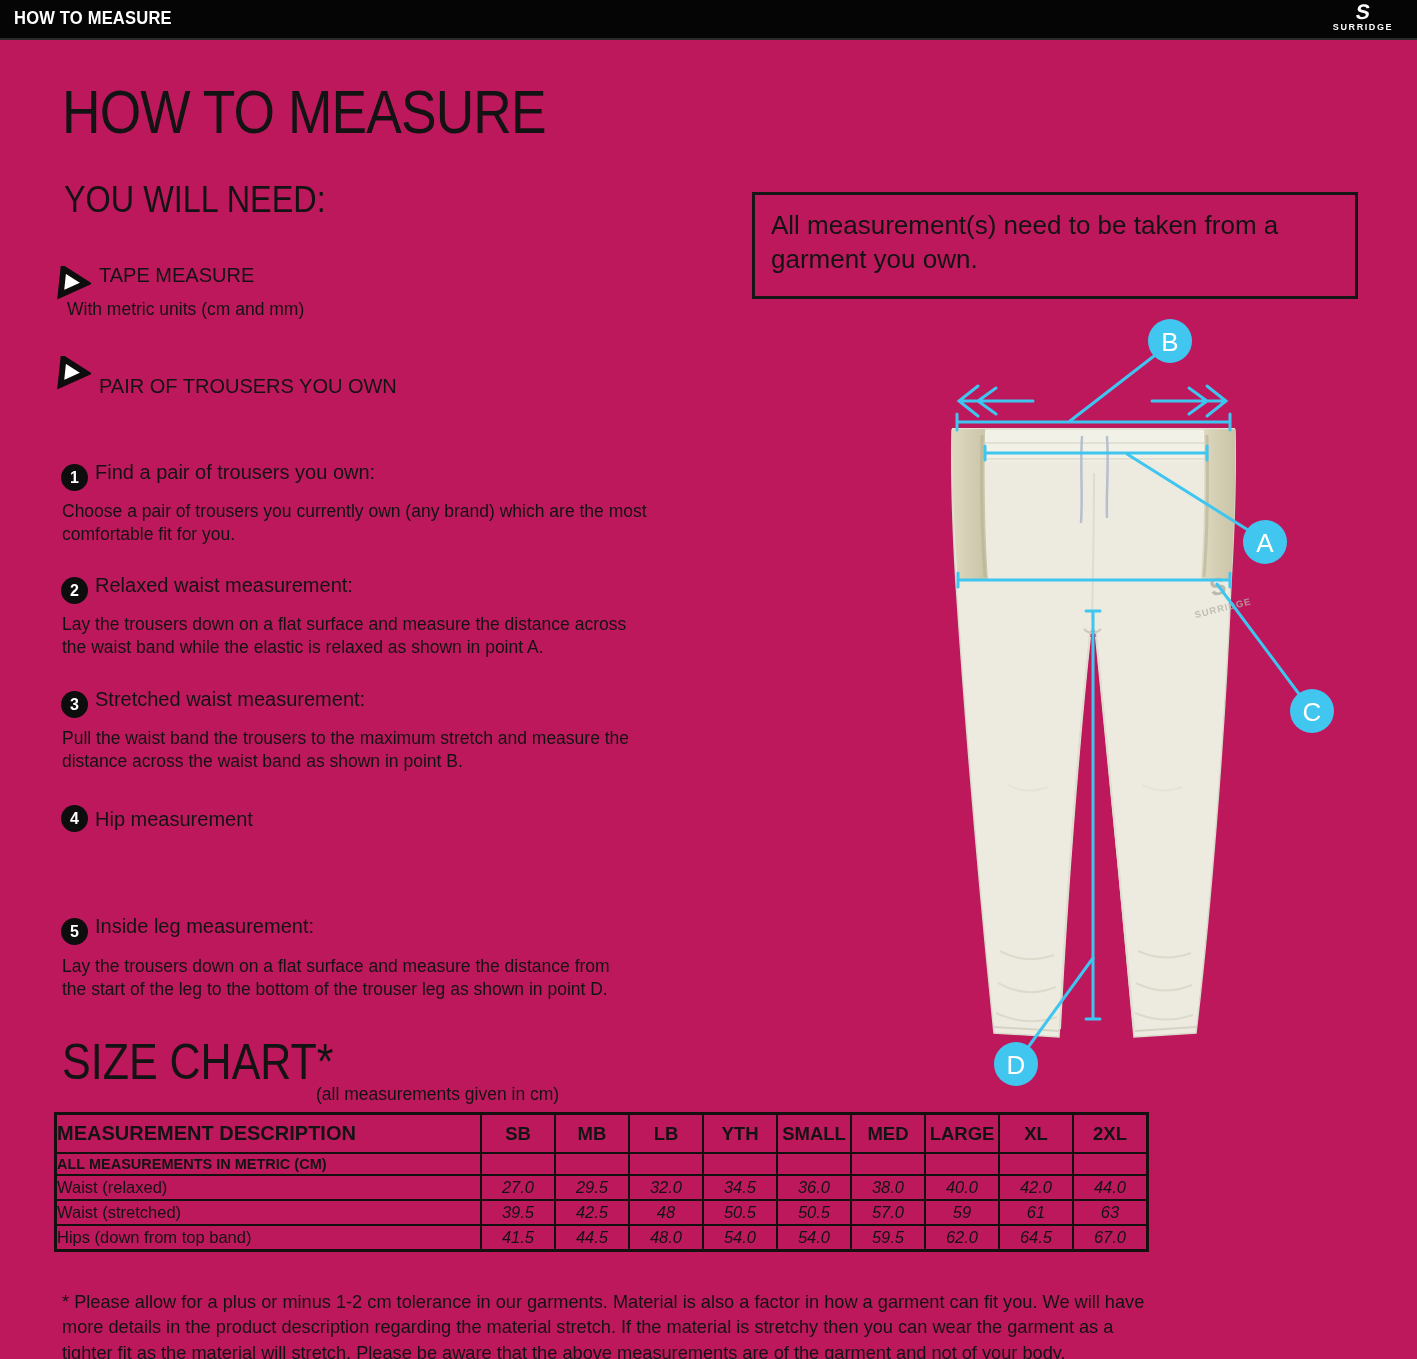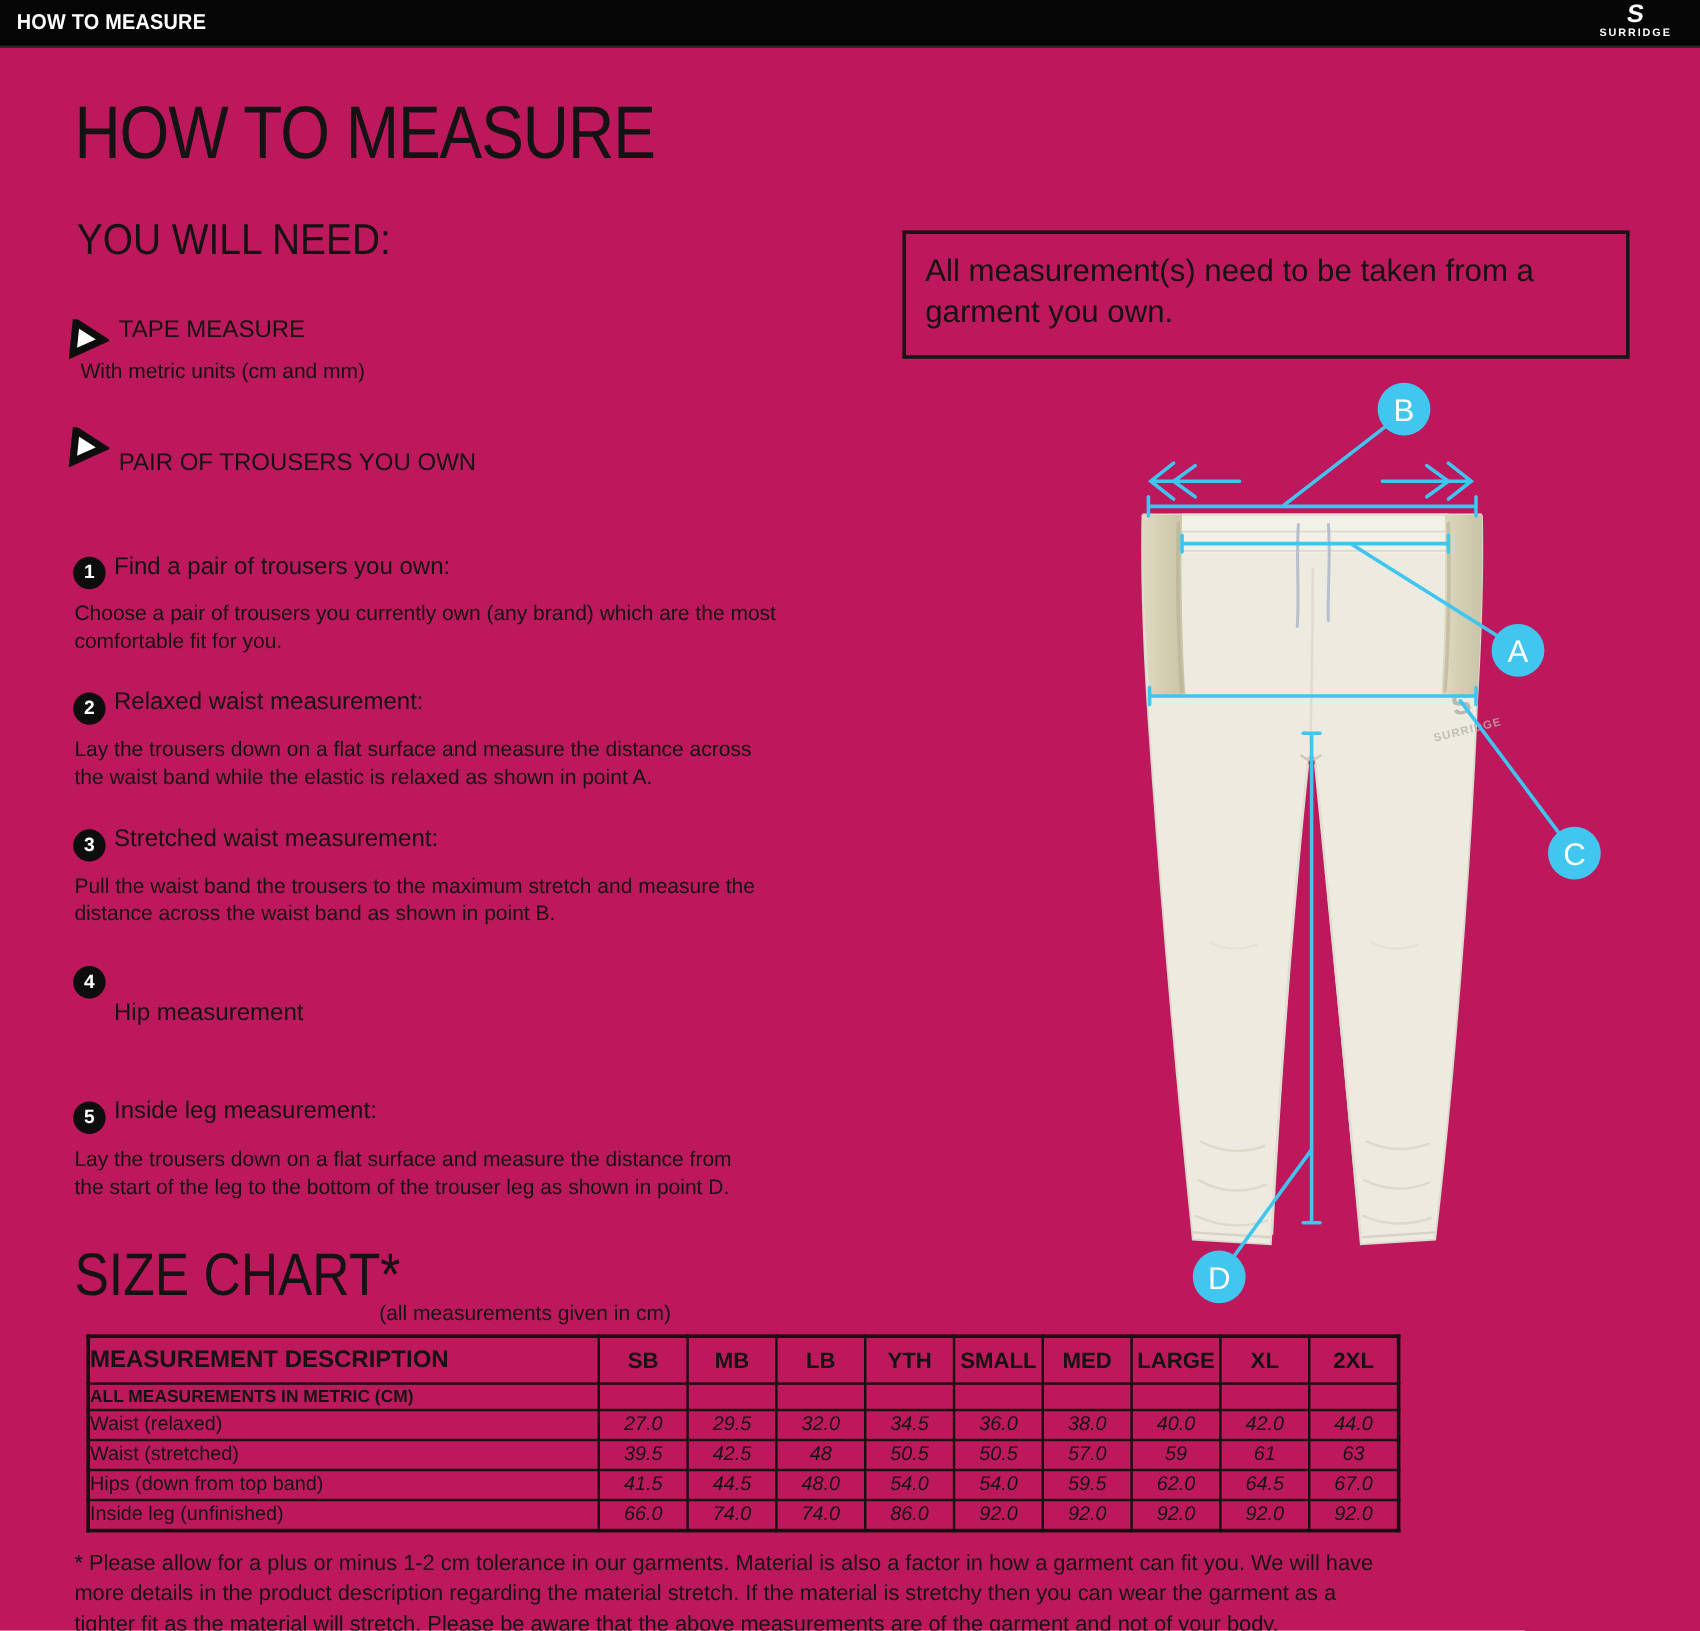--- a/index.html
+++ b/index.html
@@ -25,21 +25,21 @@
 
   .notice-box{position:absolute;left:752px;top:192px;width:568px;height:75px;border:3px solid #151515;padding:13px 16px;font-size:26px;line-height:1.32;white-space:pre-line;}
 
   .step-badge{position:absolute;width:27px;height:27px;border-radius:50%;background:#0d0d0d;color:#fff;font-size:16px;font-weight:bold;display:flex;align-items:center;justify-content:center;}
   .step-title{position:absolute;left:95px;font-size:20px;line-height:1;white-space:nowrap;}
   .step-body{position:absolute;left:62px;font-size:17.5px;line-height:1.30;white-space:pre-line;}
 
   .sizechart-h{position:absolute;left:62px;top:1037px;font-size:50px;line-height:1;white-space:nowrap;}
   .sizechart-sub{position:absolute;left:316px;top:1060px;font-size:17.5px;white-space:nowrap;margin-top:24px;}
 
-  table.size{position:absolute;left:72px;top:1112px;width:1073px;border-collapse:collapse;table-layout:fixed;}
+  table.size{position:absolute;left:54px;top:1112px;width:1073px;border-collapse:collapse;table-layout:fixed;}
   table.size td,table.size th{border:2px solid #141010;padding:0;overflow:hidden;white-space:nowrap;}
   table.size{border:3px solid #141010;}
   th.desc{width:423px;text-align:left;font-size:20px;padding-left:6px;height:37px;}
   th.col{width:72px;font-size:18.5px;text-align:center;}
   td.note{font-size:14.5px;font-weight:bold;text-align:left;padding-left:5px;height:20px;}
   td.blank{height:20px;}
   td.rowlabel{font-size:16.5px;text-align:left;padding-left:5px;height:23px;}
   td.val{font-size:16.5px;text-align:center;height:23px;font-style:italic;}
 
   .footnote{position:absolute;left:62px;top:1290px;font-size:18.2px;line-height:1.40;white-space:pre-line;}
@@ -87,21 +87,21 @@
   <div class="step-title" style="top:575px;">Relaxed waist measurement:</div>
   <div class="step-body" style="top:613px;">Lay the trousers down on a flat surface and measure the distance across
 the waist band while the elastic is relaxed as shown in point A.</div>
 
   <div class="step-badge" style="left:61px;top:691px;">3</div>
   <div class="step-title" style="top:689px;">Stretched waist measurement:</div>
   <div class="step-body" style="top:727px;">Pull the waist band the trousers to the maximum stretch and measure the
 distance across the waist band as shown in point B.</div>
 
   <div class="step-badge" style="left:61px;top:805px;">4</div>
-  <div class="step-title" style="top:834px;">Hip measurement</div>
+  <div class="step-title" style="top:809px;">Hip measurement</div>
 
   <div class="step-badge" style="left:61px;top:918px;">5</div>
   <div class="step-title" style="top:916px;">Inside leg measurement:</div>
   <div class="step-body" style="top:955px;">Lay the trousers down on a flat surface and measure the distance from
 the start of the leg to the bottom of the trouser leg as shown in point D.</div>
 
   <div class="trousers-wrap">
   <svg viewBox="0 0 455 790" width="455" height="790">
     <defs>
       <linearGradient id="bodyG" x1="0" y1="0" x2="1" y2="0">
@@ -221,32 +221,20 @@
       <td class="val">41.5</td>
       <td class="val">44.5</td>
       <td class="val">48.0</td>
       <td class="val">54.0</td>
       <td class="val">54.0</td>
       <td class="val">59.5</td>
       <td class="val">62.0</td>
       <td class="val">64.5</td>
       <td class="val">67.0</td>
     </tr>
-    <tr>
-      <td class="rowlabel">Inside leg (unfinished)</td>
-      <td class="val">66.0</td>
-      <td class="val">74.0</td>
-      <td class="val">74.0</td>
-      <td class="val">86.0</td>
-      <td class="val">92.0</td>
-      <td class="val">92.0</td>
-      <td class="val">92.0</td>
-      <td class="val">92.0</td>
-      <td class="val">92.0</td>
-    </tr>
   </tbody>
     </table>
 
   <div class="footnote">* Please allow for a plus or minus 1-2 cm tolerance in our garments. Material is also a factor in how a garment can fit you. We will have
 more details in the product description regarding the material stretch.  If the material is stretchy then you can wear the garment as a
 tighter fit as the material will stretch.  Please be aware that the above measurements are of the garment and not of your body.</div>
 
 </div>
 
 </body></html>

